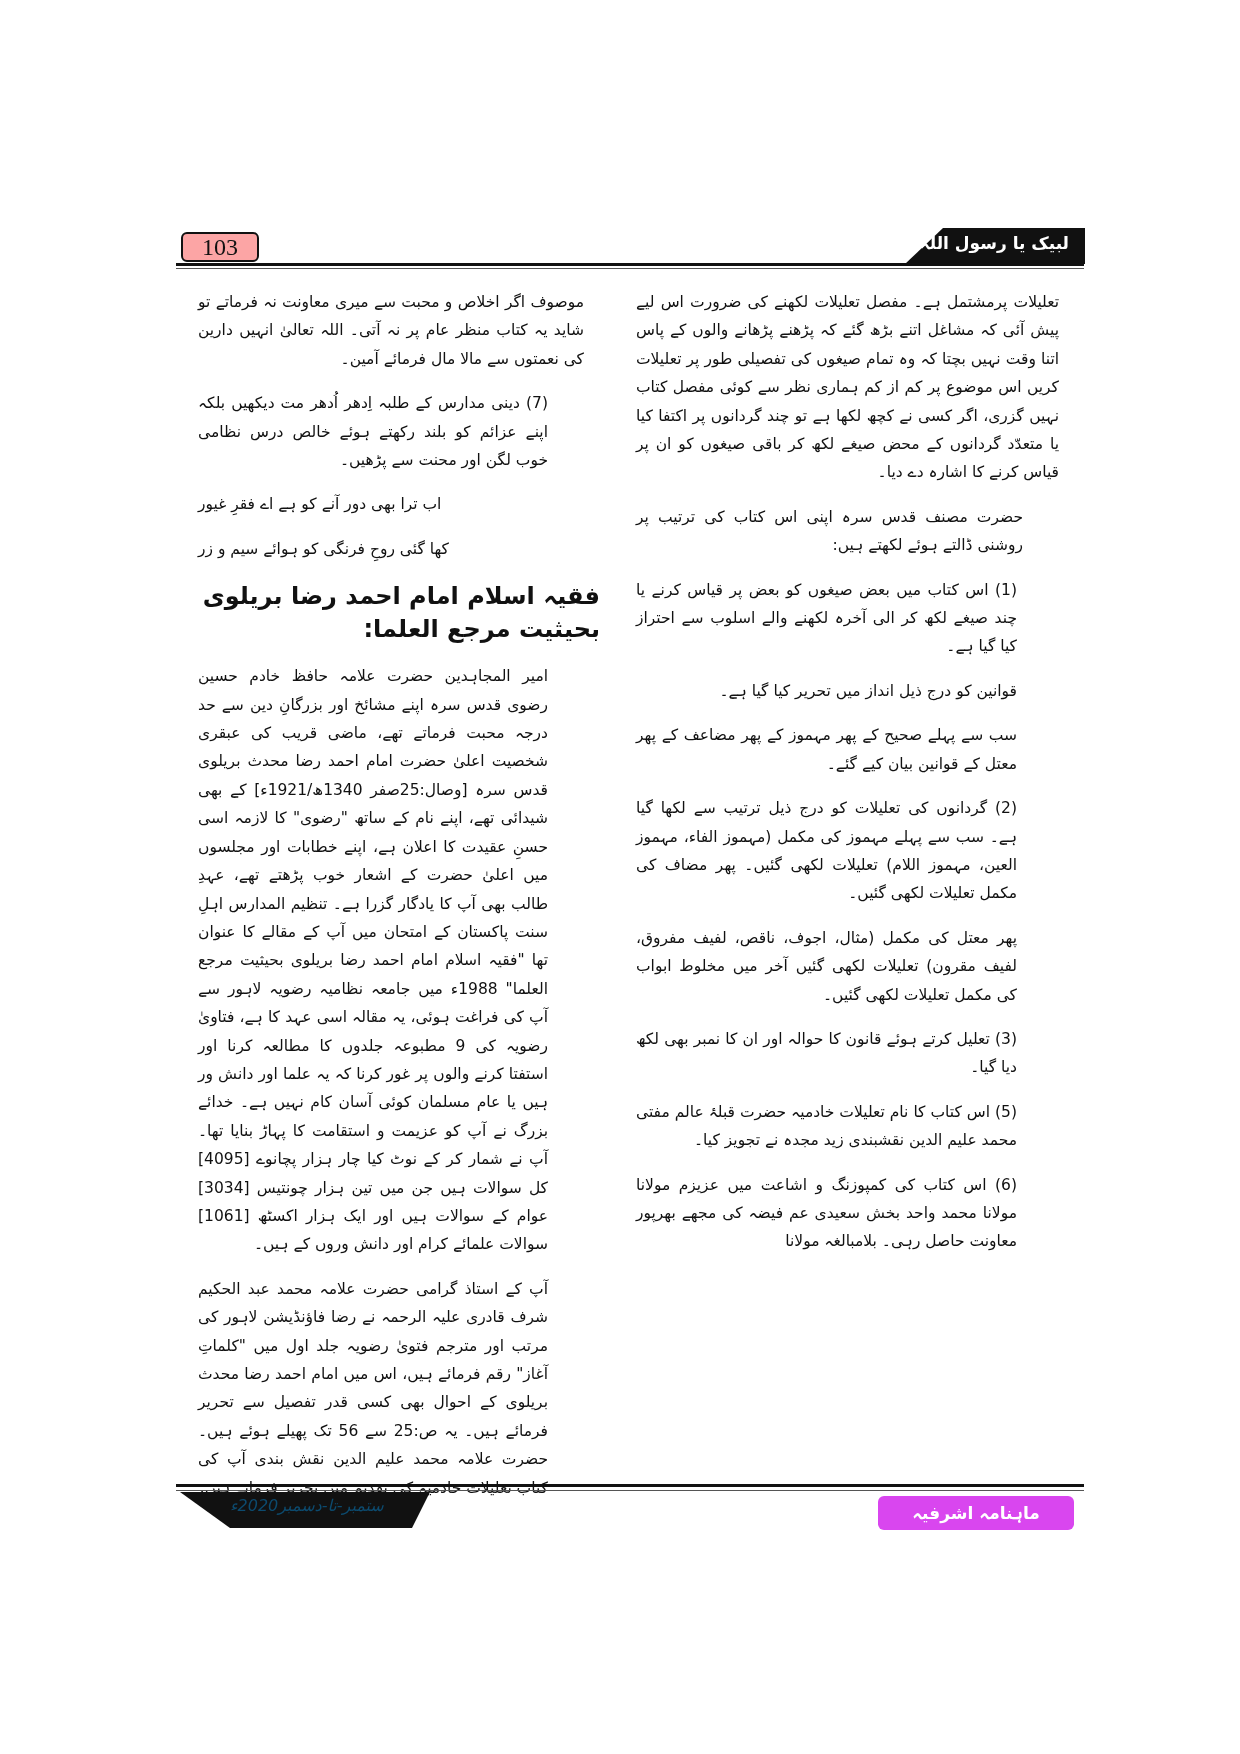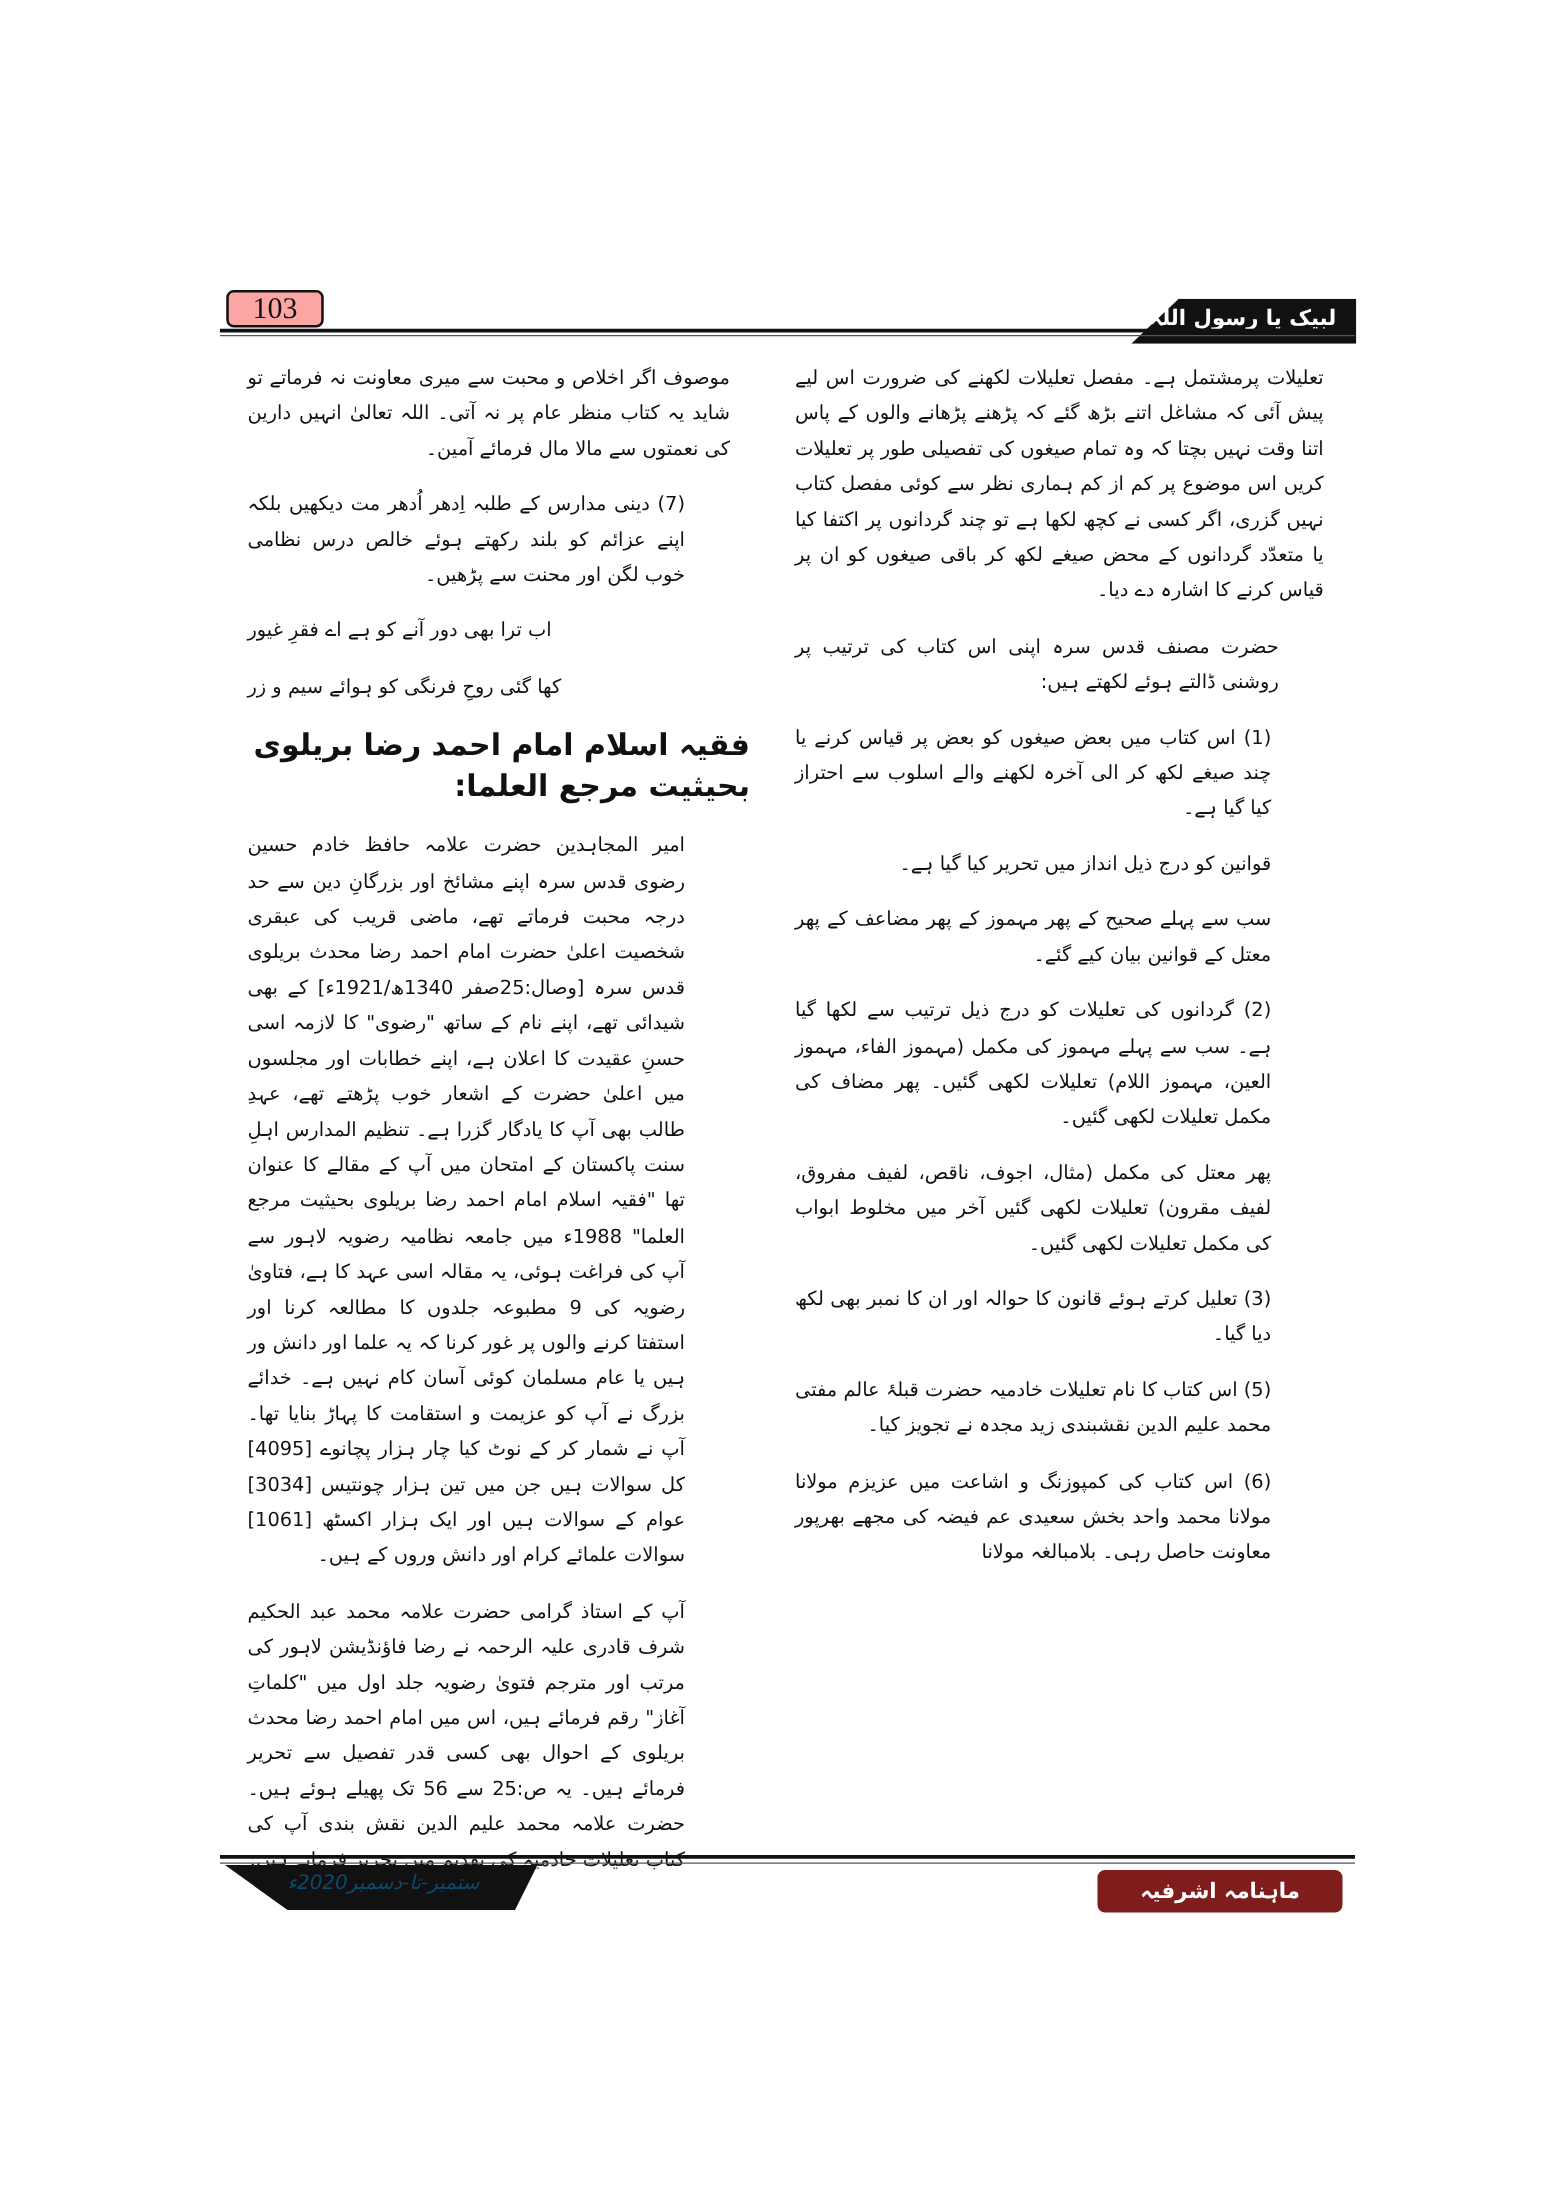--- a/index.html
+++ b/index.html
@@ -7,21 +7,21 @@
          font-family:"DejaVu Sans", sans-serif; color:#111; }
   .page { position:absolute; left:0; top:0; width:1240px; height:1754px; }
 
   
   .page-num-box { position:absolute; left:181px; top:232px; width:78px; height:30px;
                   border:2px solid #111; border-radius:6px; box-sizing:border-box;
                   font-family:"Liberation Serif", serif; font-size:24px; line-height:26px;
                   text-align:center; background:#fca5a5; }
   .header-rule { position:absolute; left:176px; top:263px; width:908px; height:3px; background:#111; }
   .header-rule2 { position:absolute; left:176px; top:268px; width:908px; height:1px; background:#555; }
-  .header-tab { position:absolute; left:905px; top:228px; width:180px; height:36px;margin-top:11px; }
+  .header-tab { position:absolute; left:905px; top:228px; width:180px; height:36px; }
   .header-tab svg { position:absolute; left:0; top:0; }
   .header-tab-text { position:absolute; right:16px; top:5px; color:#fff; font-weight:bold;
                      font-size:17px; direction:rtl; font-family:"DejaVu Sans", sans-serif; }
 
   
   .col { position:absolute; direction:rtl; text-align:justify;
          font-family:"DejaVu Sans", sans-serif; font-size:15.5px; line-height:28.4px; }
   .col-right { left:620px; top:272px; width:455px; }
   .col-left  { left:182px; top:272px; width:418px; }
   .col p { margin:16px; }
@@ -32,21 +32,21 @@
              text-align:right; font-family:"DejaVu Sans", sans-serif; }
 
   
   .footer-rule { position:absolute; left:176px; top:1484px; width:908px; height:3px; background:#111; }
   .footer-rule2 { position:absolute; left:176px; top:1490px; width:908px; height:1px; background:#555; }
   .footer-left { position:absolute; left:180px; top:1492px; width:250px; height:36px; }
   .footer-left svg { position:absolute; left:0; top:0; }
   .footer-left-text { position:absolute; left:50px; top:4px; color:#0c4a6e; font-size:16px; direction:rtl;
                       font-family:"DejaVu Sans", sans-serif; font-style:italic; }
   .footer-right { position:absolute; left:878px; top:1496px; width:196px; height:34px;
-                  background:#7f1d1d; border-radius:6px; color:#fff; direction:rtl;
+                  background:#d946ef; border-radius:6px; color:#fff; direction:rtl;
                   font-weight:bold; font-size:17px; line-height:34px; text-align:center; }
 </style>
 </head>
 <body>
 
 <div class="page">
 
   <div class="page-num-box">103</div>
   <div class="header-tab">
     <svg width="180" height="36">

